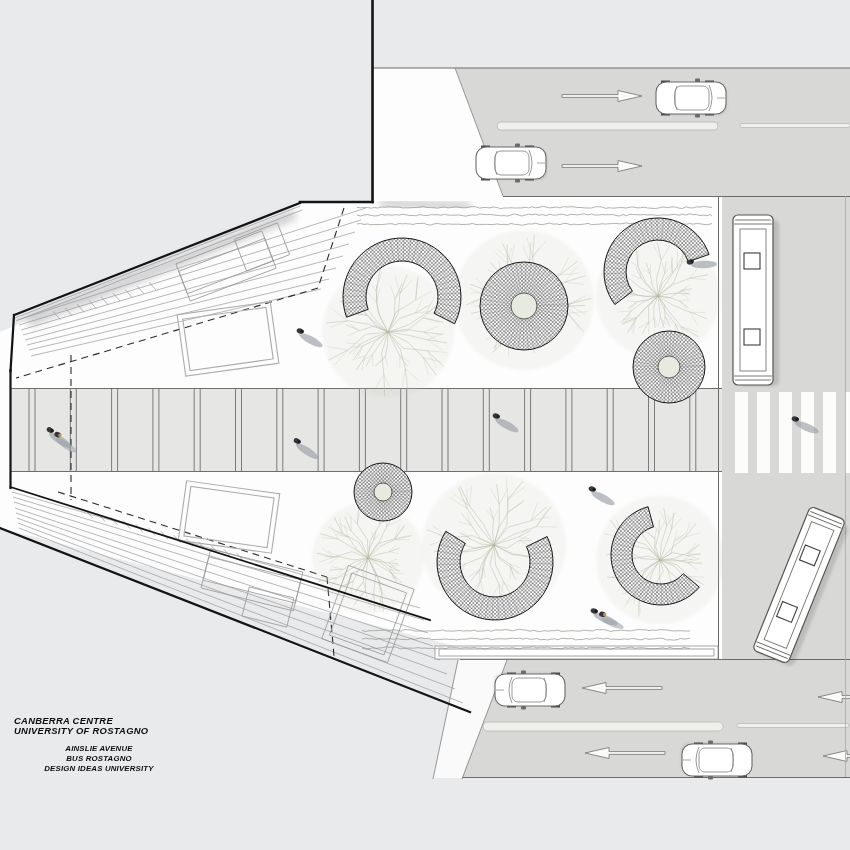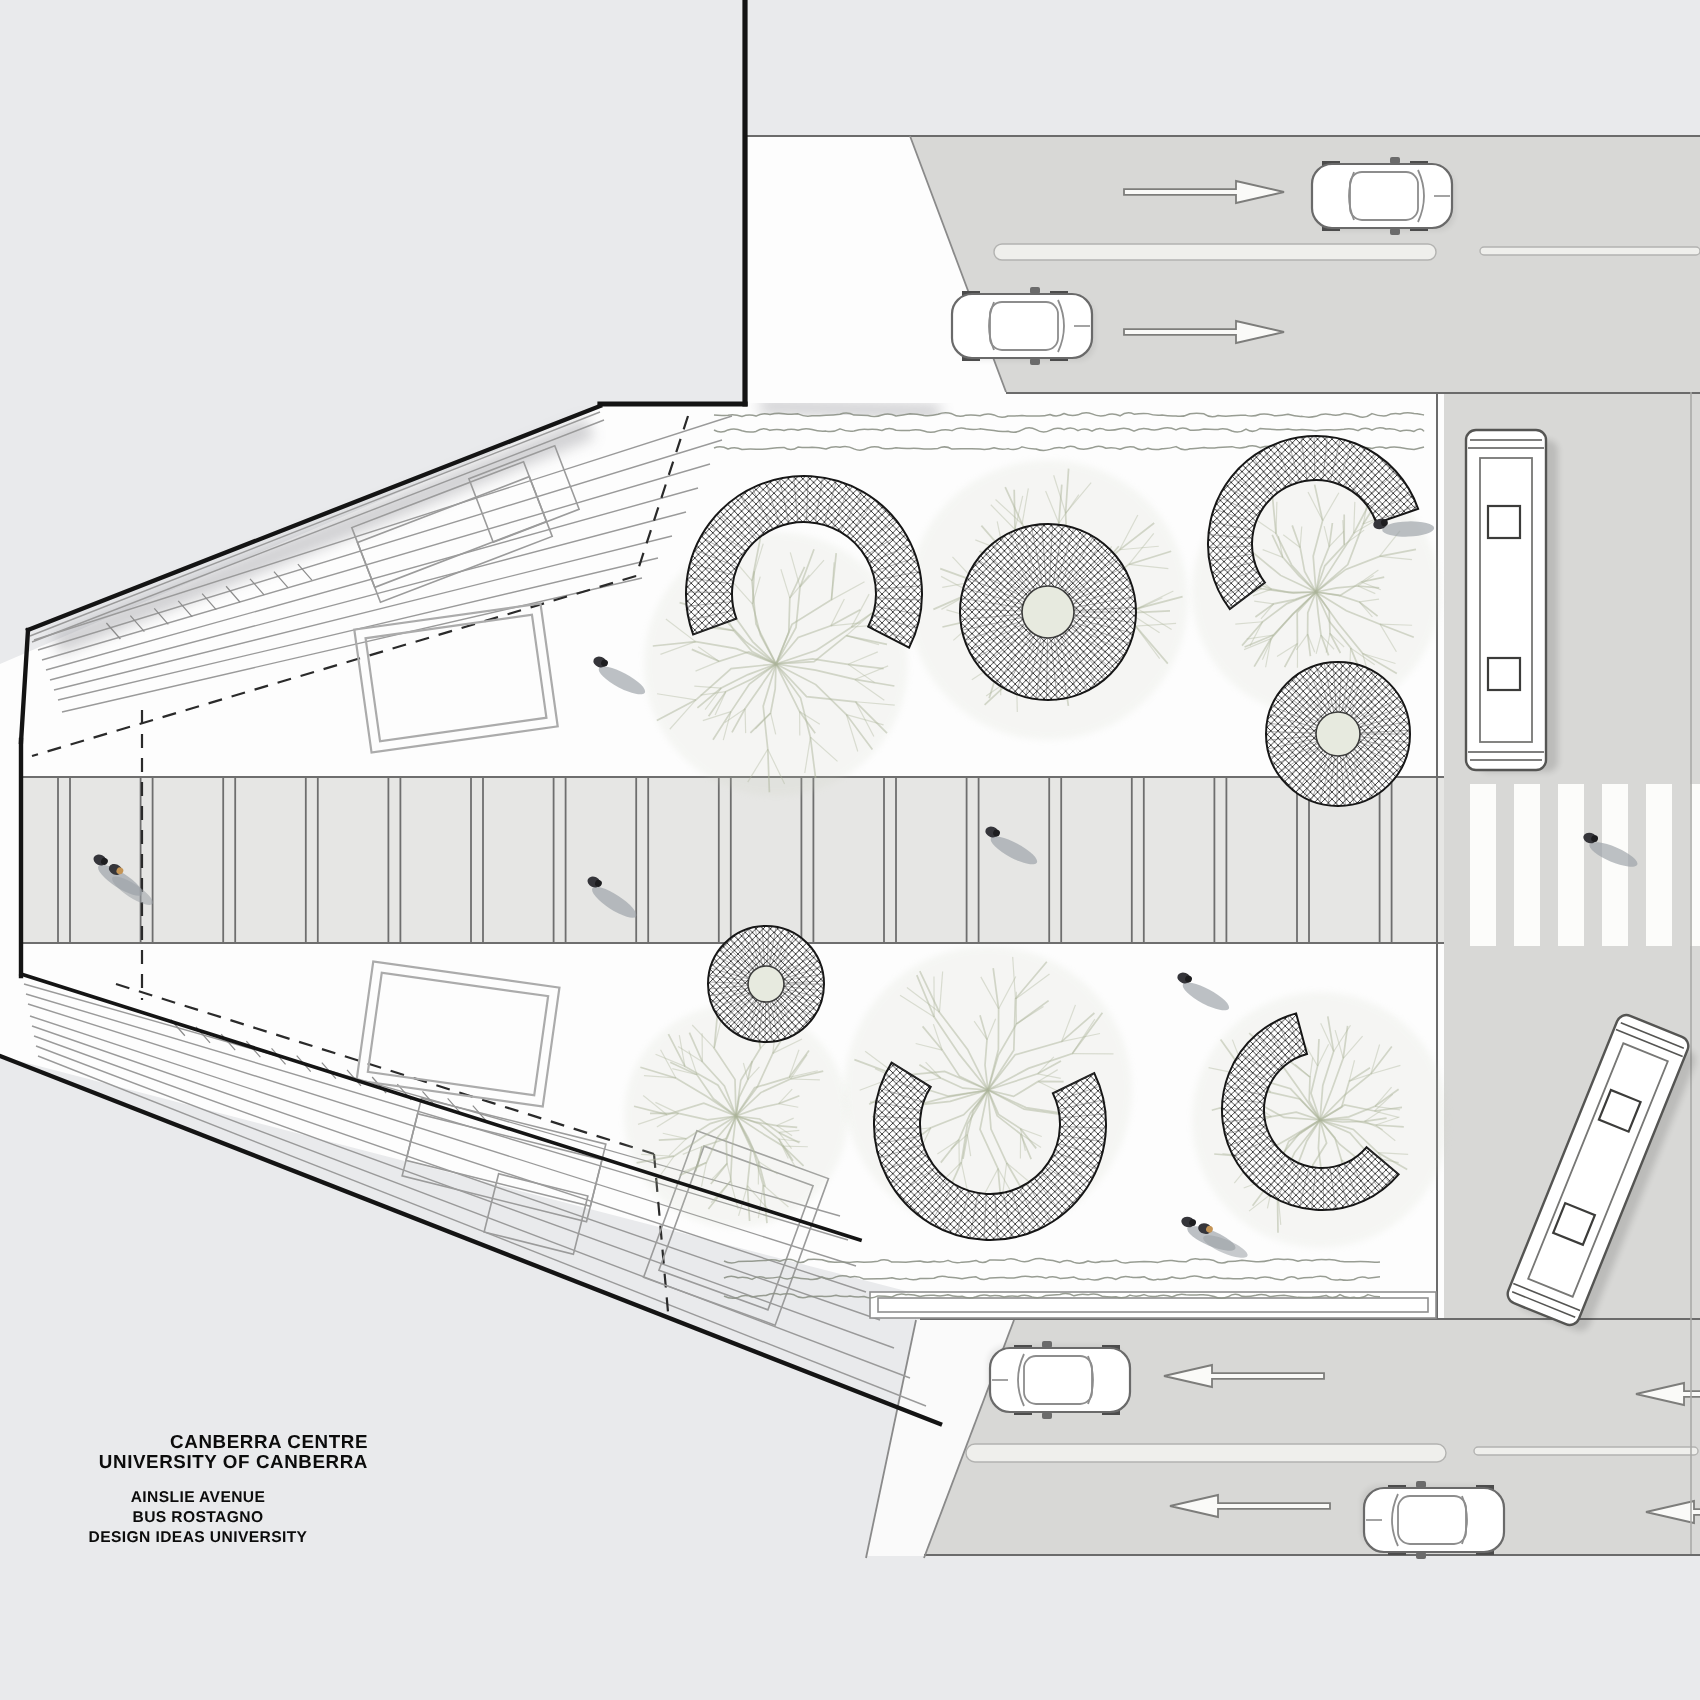--- a/index.html
+++ b/index.html
@@ -1,23 +1,23 @@
 <!DOCTYPE html>
 <html><head>
 <meta charset="utf-8">
 <style>
   html,body{margin:0;padding:0;background:#ffffff;}
   #canvas{position:relative;width:850px;height:850px;overflow:hidden;background:#e9eaec;
           font-family:"Liberation Sans", sans-serif;}
   #plan{position:absolute;left:0;top:0;}
   .titleblock{position:absolute;color:#0c0c0c;}
-  #org-block{left:14px;top:716px;width:170px;text-align:right;}
+  #org-block{left:14px;top:716px;width:170px;text-align:left;font-style:italic;}
   #org-block div{font-size:9.4px;font-weight:bold;letter-spacing:.3px;line-height:10.2px;}
   #project-block{left:14px;top:744px;width:170px;text-align:center;}
-  #project-block div{font-size:7.8px;font-weight:bold;letter-spacing:.2px;line-height:10px;}
+  #project-block div{font-size:7.8px;font-weight:bold;font-style:italic;letter-spacing:.2px;line-height:10px;}
   #team-block{left:30px;top:789px;width:200px;text-align:left;}
   #team-block div{font-size:7.8px;font-weight:bold;letter-spacing:.2px;line-height:10.3px;}
 </style>
 </head>
 <body>
 
 <div id="canvas">
   <svg id="plan" width="850" height="850" viewBox="0 0 850 850">
     <defs>
       <pattern id="mesh" width="3.6" height="3.6" patternUnits="userSpaceOnUse">
@@ -1128,20 +1128,20 @@
           <line x1="14" y1="315" x2="10.5" y2="371" stroke="#141414" stroke-width="2.2" stroke-linecap="square"></line>
           <line x1="10.5" y1="370" x2="10.5" y2="488" stroke="#141414" stroke-width="2.2" stroke-linecap="square"></line>
           <line x1="10.5" y1="487" x2="430" y2="620" stroke="#141414" stroke-width="1.8" stroke-linecap="square"></line>
           <line x1="0" y1="528" x2="470" y2="712" stroke="#141414" stroke-width="2.2" stroke-linecap="square"></line>
         </g>
       </g>
   </svg>
 
   <div class="titleblock" id="org-block">
     <div>CANBERRA CENTRE</div>
-    <div>UNIVERSITY OF CANBERRA</div>
+    <div>UNIVERSITY OF ROSTAGNO</div>
   </div>
   <div class="titleblock" id="project-block">
     <div>AINSLIE AVENUE</div>
     <div>BUS ROSTAGNO</div>
     <div>DESIGN IDEAS UNIVERSITY</div>
   </div>
 </div>
 
 </body></html>

